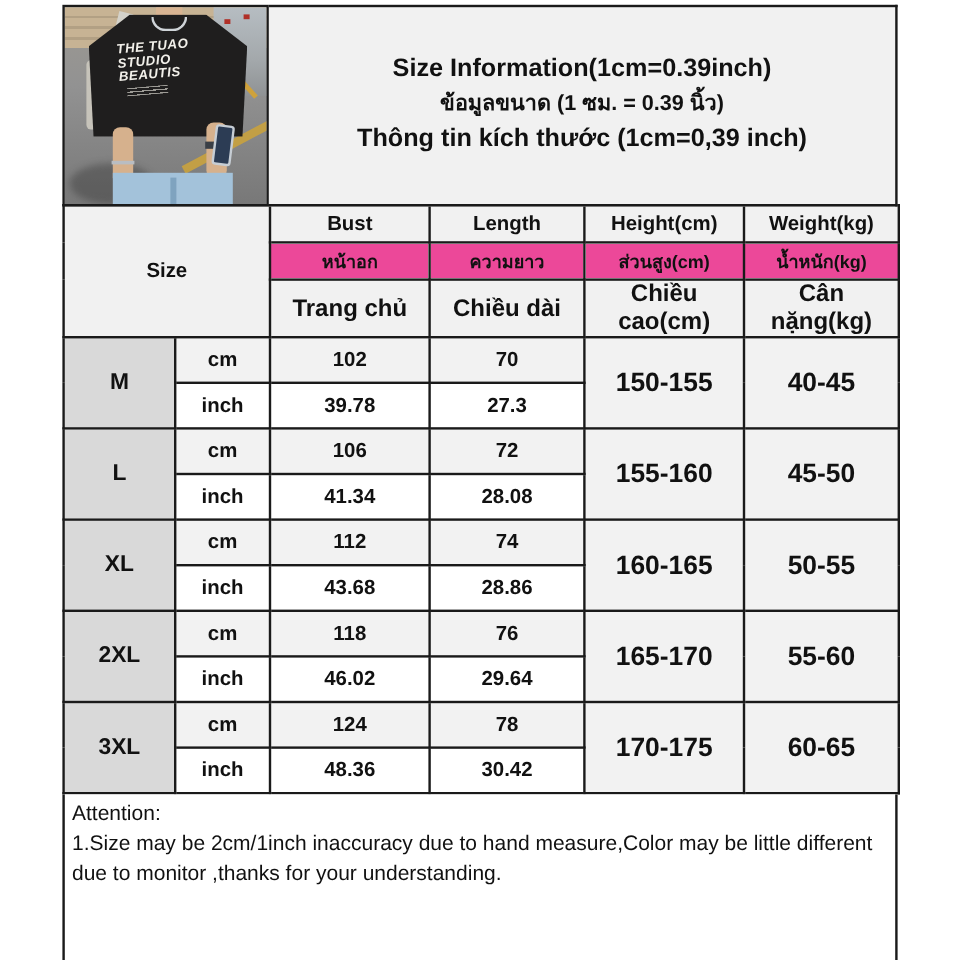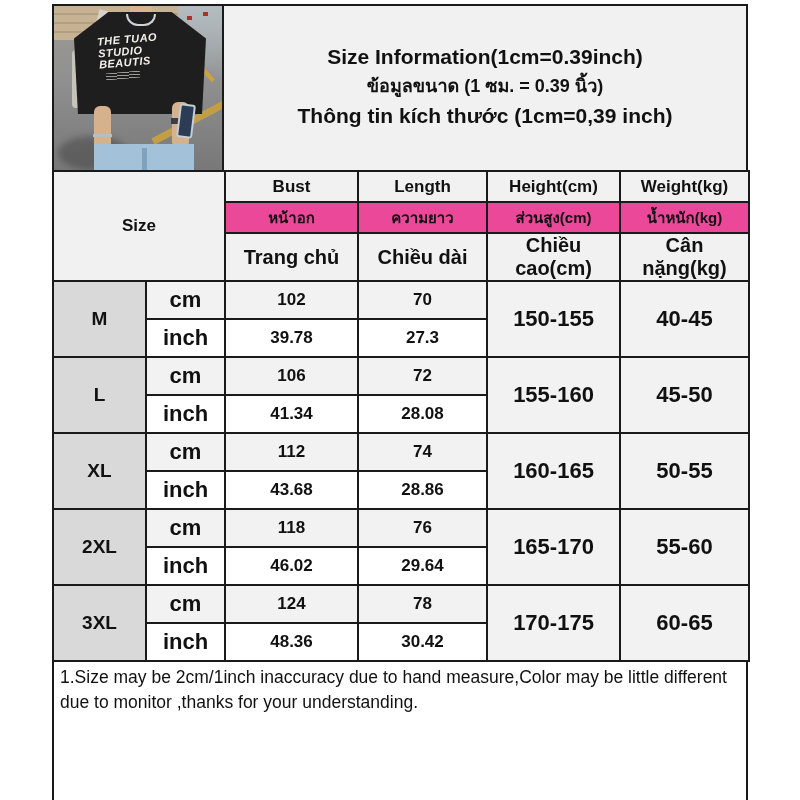--- a/index.html
+++ b/index.html
@@ -57,21 +57,21 @@
   table { border-collapse:collapse; table-layout:fixed; width:696px; margin-top:-2px; }
   td, th { border:2px solid #1a1a1a; text-align:center; vertical-align:middle; overflow:hidden; }
   col.c-size { width:93px; } col.c-unit { width:79px; }
   col.c-bust { width:133px; } col.c-len { width:129px; }
   col.c-hgt { width:133px; } col.c-wgt { width:129px; }
   .hdr-en td { height:31px; font-weight:bold; font-size:17px; background:#f1f1f1; }
   .hdr-th td { height:31px; font-weight:bold; font-size:15px; background:#ec4899; }
   .hdr-vi td { height:43px; font-weight:bold; font-size:20px; background:#f1f1f1; }
   .size-corner { background:#d9d9d9; font-size:36px; font-weight:bold; }
   .size-label { background:#d9d9d9; font-size:19px; font-weight:bold; }
-  .unit { font-size:22px; font-weight:bold; }
+  .unit { font-size:17px; font-weight:bold; }
   .val { font-size:17px; font-weight:bold; }
   .row-cm td { height:38px; } .row-inch td { height:38px; }
   .row-cm .shade { background:#f2f2f2; }
   .row-inch .plain { background:#ffffff; }
   .merged { background:#f2f2f2; font-size:22px; font-weight:bold; }
 
   
   .attention { border:2px solid #1a1a1a; border-top:none; width:696px; height:154px;
           background:#ffffff; padding:3px 6px; font-size:17.5px; line-height:25px; }
 </style>
@@ -206,16 +206,17 @@
         </tr>
         <tr class="row-inch">
           <td class="unit plain">inch</td>
           <td class="val plain">48.36</td>
           <td class="val plain">30.42</td>
         </tr>
       </tbody>
   </table>
 
   <div class="attention">
+    <div>Attention:</div>
     <div>1.Size may be 2cm/1inch inaccuracy due to hand measure,Color may be little different due to monitor ,thanks for your understanding.</div>
   </div>
 
 </div>
 
 </body></html>

